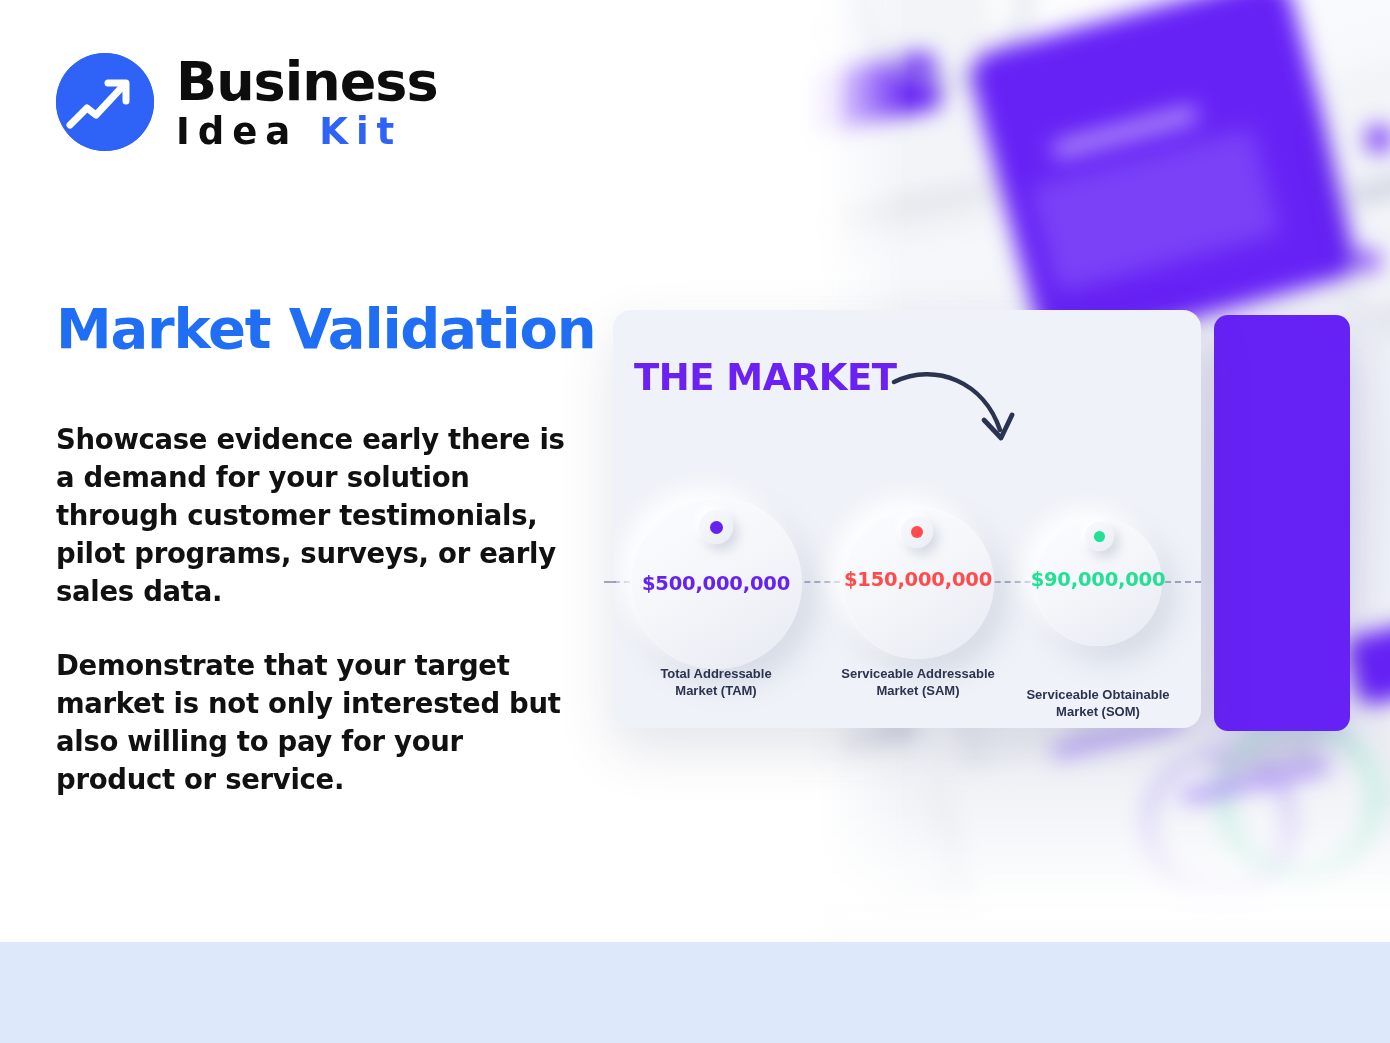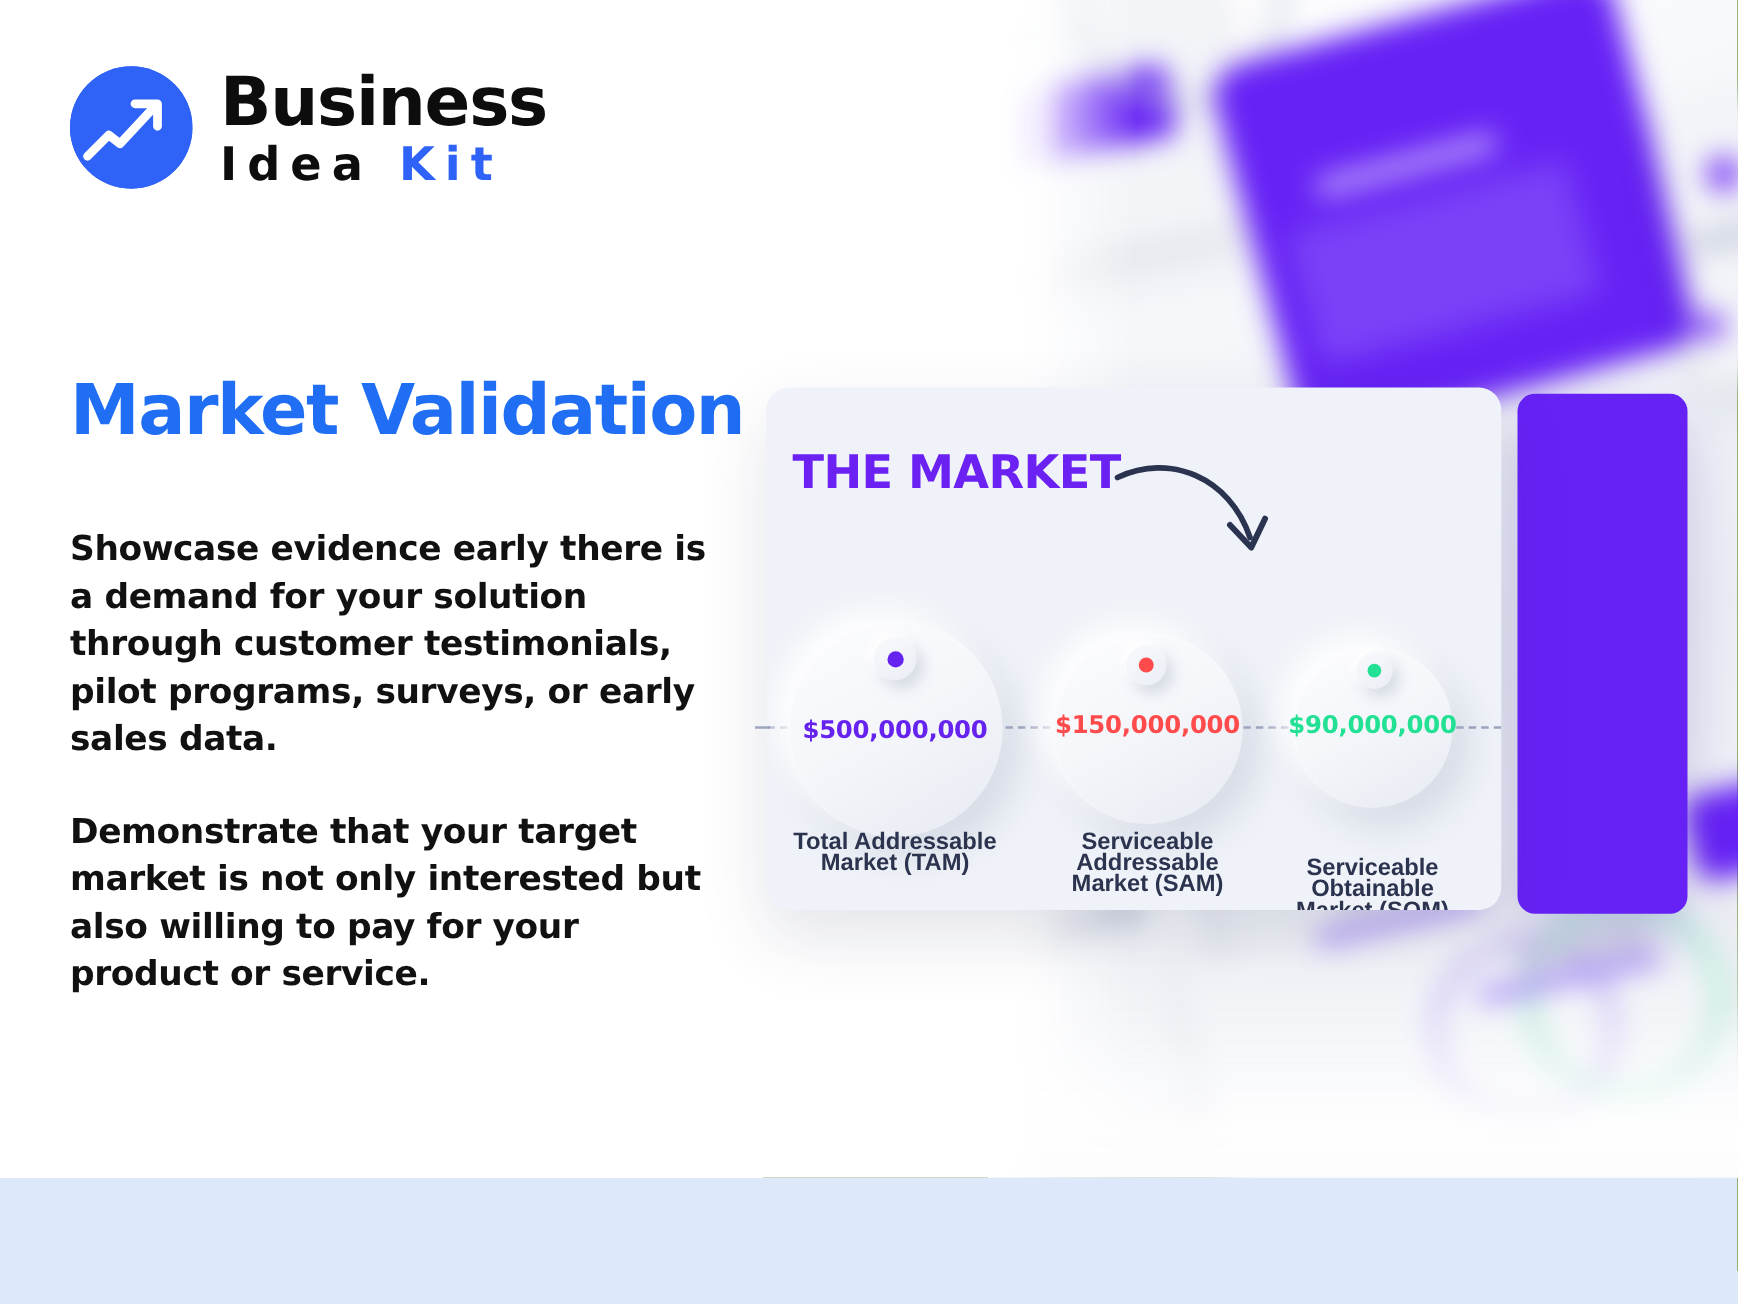--- a/index.html
+++ b/index.html
@@ -122,21 +122,21 @@
   }
   .knob .dot{border-radius:50%;}
   .amount{
     position:absolute;text-align:center;
     font-size:19.5px;font-weight:bold;letter-spacing:-.2px;
     font-family:"DejaVu Sans",sans-serif;
     white-space:nowrap;
   }
   .node-label{
     position:absolute;text-align:center;
-    font-size:19px;font-weight:bold;line-height:17px;color:#2b334e;
+    font-size:13px;font-weight:bold;line-height:17px;color:#2b334e;
     font-family:"Liberation Sans",sans-serif;
   }
 
   
   .bottom-bar{position:absolute;left:0;top:942px;width:1390px;height:101px;background:#dde9fb;}
 </style>
 </head>
 <body>
 
 <div id="stage">

